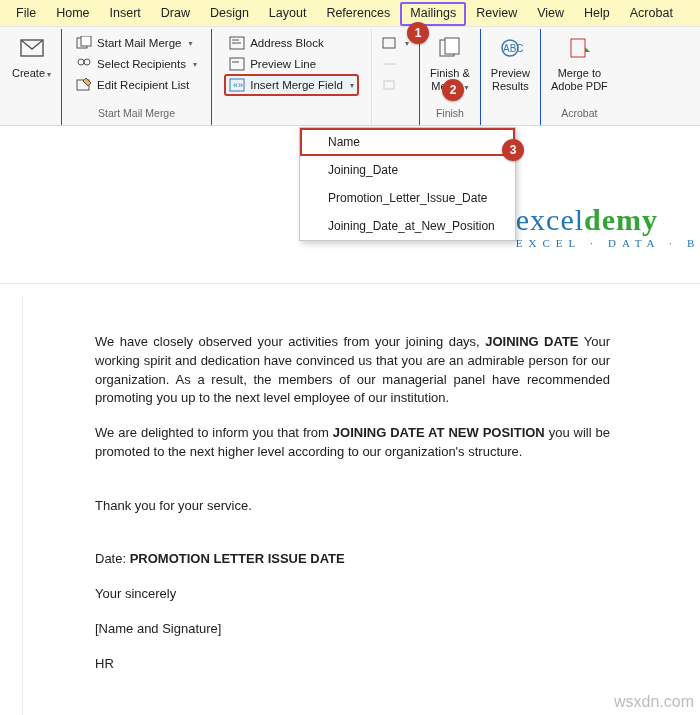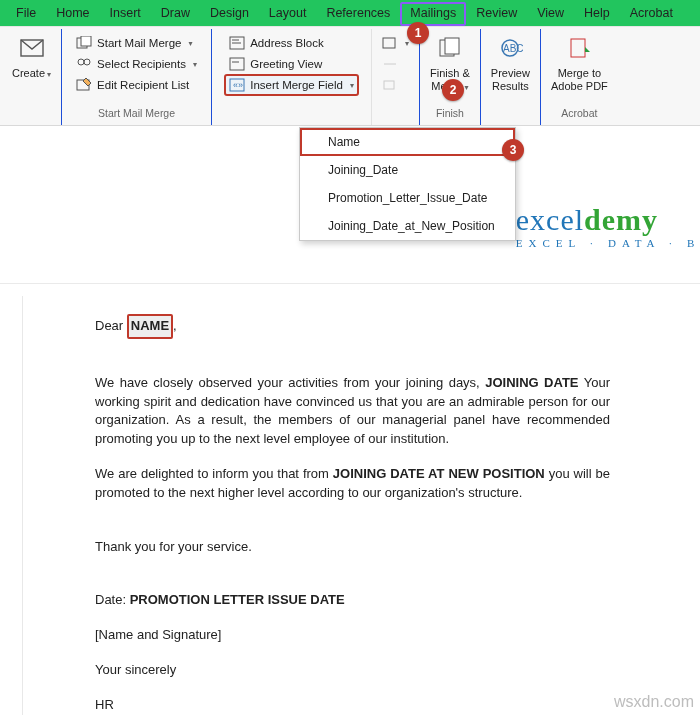--- a/index.html
+++ b/index.html
@@ -8,21 +8,21 @@
     font-family: "Segoe UI", Tahoma, sans-serif;
     font-size: 12px;
     background: #fff;
     color: #222;
     width: 700px;
   }
   .menubar {
     display: flex;
     gap: 0;
     padding: 2px 6px 0 6px;
-    background: #22c55e;
+    background: #fef9c3;
     font-size: 12.5px;
   }
   .menubar .mi {
     padding: 4px 10px 6px 10px;
     cursor: default;
   }
   .menubar .mi.active {
     border: 2px solid #8b5cf6;
     border-radius: 2px;
     padding: 2px 8px 4px 8px;
@@ -201,21 +201,21 @@
             </span>
           <span>Address Block</span>
         </div>
         <div class="hitem">
           <span class="ic">
               <svg width="16" height="14">
                 <rect x="1" y="1" width="14" height="12" fill="none" stroke="#555"></rect>
                 <line x1="3" y1="5" x2="10" y2="5" stroke="#555"></line>
               </svg>
             </span>
-          <span>Greeting View</span>
+          <span>Preview Line</span>
         </div>
         <div class="hitem hl-red" style="background:#eef3f8;">
           <span class="ic">
               <svg width="16" height="14">
                 <rect x="1" y="1" width="14" height="12" fill="none" stroke="#3a77b3"></rect>
                 <text x="4" y="10" font-size="9" fill="#3a77b3">«»</text>
               </svg>
             </span>
           <span>Insert Merge Field</span>
             <span class="drop">▾</span>
@@ -316,36 +316,32 @@
   <div class="logo">
     <div class="big"><span>excel</span><b>demy</b></div>
     <div class="sm">EXCEL · DATA · BI</div>
   </div>
 </div>
 
 <div class="ruler"></div>
 
 <div class="page">
   <div class="doc">
-    <p>
-      <span>Dear</span>
-      <span class="mf box">NAME</span>,
-    </p>
     <br>
     <p>
       <span>We have closely observed your activities from your joining days, </span><span class="mf">JOINING DATE</span><span> Your working spirit and dedication have convinced us that you are an admirable person for our organization. As a result, the members of our managerial panel have recommended promoting you up to the next level employee of our institution.</span>
     </p>
     <p>
       <span>We are delighted to inform you that from </span><span class="mf">JOINING DATE AT NEW POSITION</span><span> you will be promoted to the next higher level according to our organization's structure.</span>
     </p>
     <br>
     <p>Thank you for your service.</p>
     <br>
     <p>
       <span>Date: </span><span class="mf">PROMOTION LETTER ISSUE DATE</span>
     </p>
+    <p class="right">Your sincerely</p>
     <p class="right">[Name and Signature]</p>
-    <p class="right">Your sincerely</p>
     <p class="right">HR</p>
   </div>
 </div>
 
 <div class="watermark">wsxdn.com</div>
 
 </body></html>

